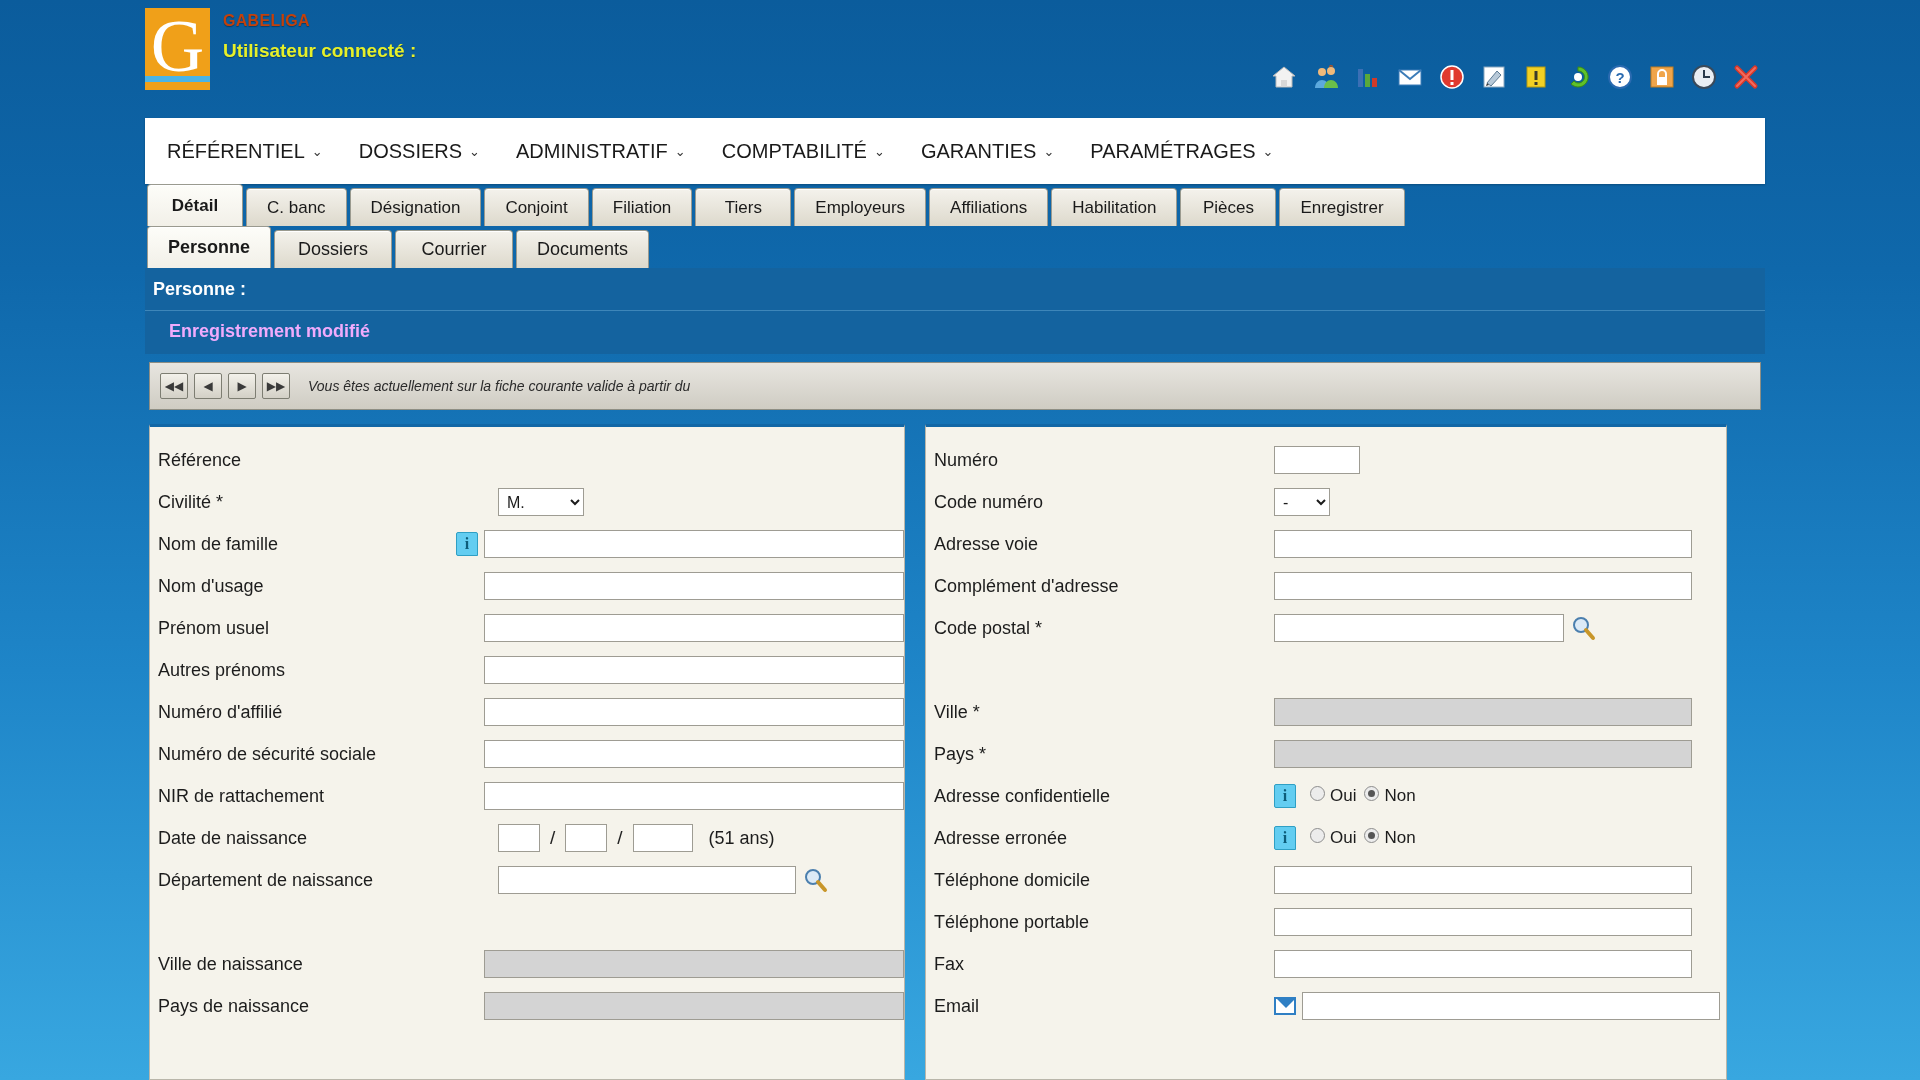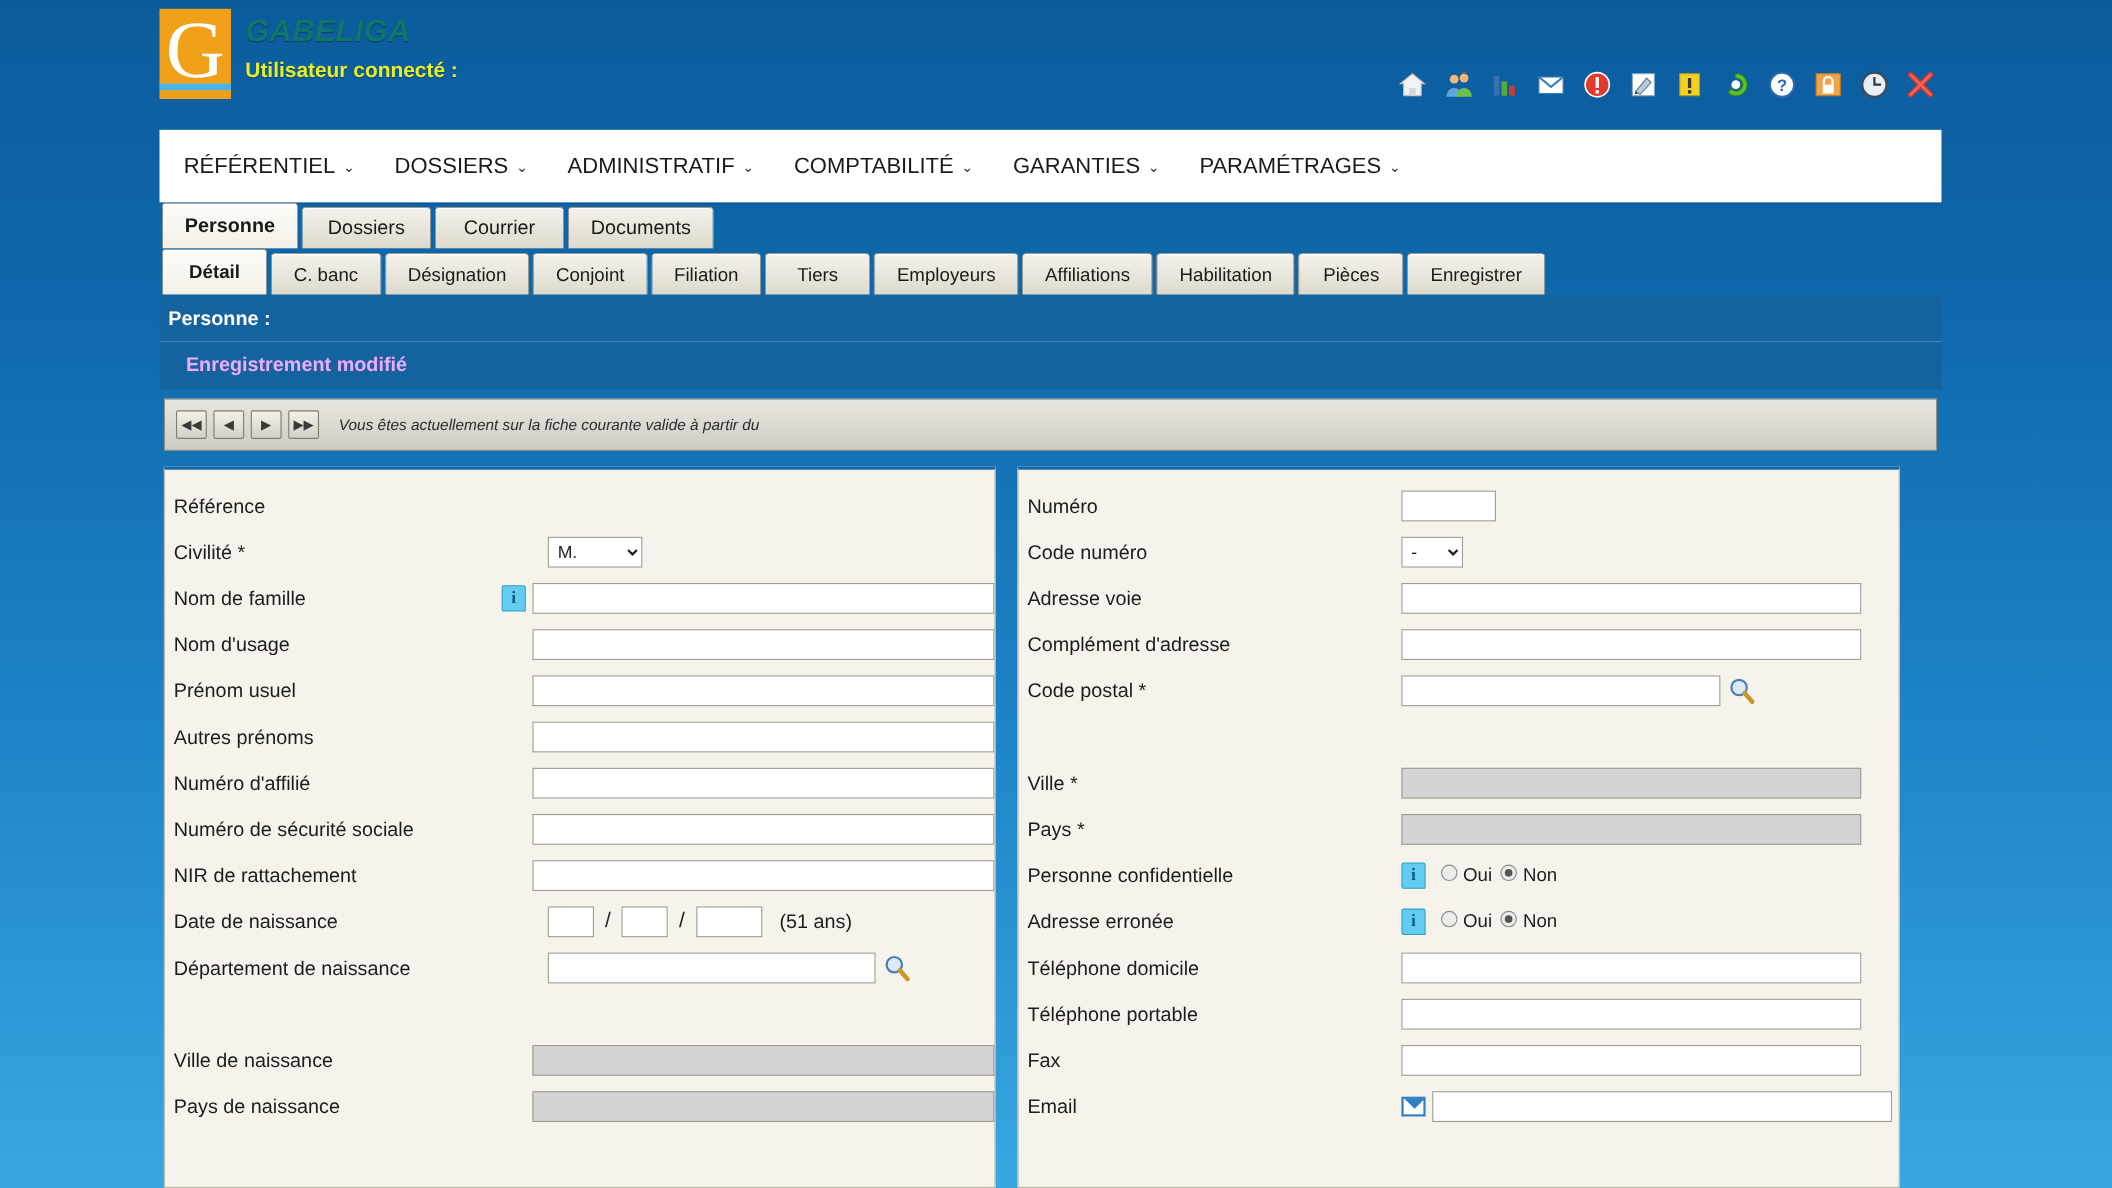--- a/index.html
+++ b/index.html
@@ -18,23 +18,22 @@
     background:#f0a019; display:flex; align-items:center; justify-content:center;
     overflow:hidden;
   }
   .logo .gmark {
     font-family:"Liberation Serif", serif; font-size:74px; color:#ffffff;
     line-height:68px; font-weight:400; margin-top:-6px;
   }
   .logo .strip { position:absolute; left:0; bottom:8px; width:100%; height:6px; background:#4bb4e6; }
   .brand { position:absolute; left:78px; top:12px; }
   .brand .name {
-    font-size:28px; font-weight:bold; color:#0f766e; letter-spacing:.3px;
+    font-size:16px; font-weight:bold; color:#c2410c; letter-spacing:.3px;
     text-shadow:0 1px 1px rgba(0,0,0,.35);
-    font-style:italic;
   }
   .brand .user {
     font-size:19px; font-weight:bold; color:#e6f02a; margin-top:10px;
     text-shadow:0 1px 1px rgba(0,0,0,.35);
   }
   .iconbar { position:absolute; right:6px; top:64px; display:flex; gap:16px; align-items:center; }
   .iconbar .ico { width:26px; height:26px; display:block; cursor:pointer; }
 
   
   .menubar {
@@ -253,39 +252,39 @@
       <span>GARANTIES</span>
       <span class="car">⌄</span>
     </div>
     <div class="menuitem">
       <span>PARAMÉTRAGES</span>
       <span class="car">⌄</span>
     </div>
   </div>
 
   <div class="tabzone">
-    <div class="tabrow primary">
-      <div class="tab active">Personne</div>
-      <div class="tab">Dossiers</div>
-      <div class="tab">Courrier</div>
-      <div class="tab">Documents</div>
-    </div>
     <div class="tabrow secondary">
       <div class="tab active">Détail</div>
       <div class="tab">C. banc</div>
       <div class="tab">Désignation</div>
       <div class="tab">Conjoint</div>
       <div class="tab">Filiation</div>
       <div class="tab">Tiers</div>
       <div class="tab">Employeurs</div>
       <div class="tab">Affiliations</div>
       <div class="tab">Habilitation</div>
       <div class="tab">Pièces</div>
       <div class="tab">Enregistrer</div>
     </div>
+    <div class="tabrow primary">
+      <div class="tab active">Personne</div>
+      <div class="tab">Dossiers</div>
+      <div class="tab">Courrier</div>
+      <div class="tab">Documents</div>
+    </div>
   </div>
 
   <div class="bluestrip">
     <span class="personne">Personne :</span>
     <span class="sep"></span>
     <span class="statusmsg">Enregistrement modifié</span>
   </div>
 
   <div class="navbar">
     <div class="navbtn">◀◀</div>
@@ -456,21 +455,21 @@
       </div>
 
       <div class="row">
         <span class="lbl">Pays *</span>
         <div class="ctl">
             <input class="txt ro w-long2" readonly="" value="" style="">
           </div>
       </div>
 
       <div class="row">
-        <span class="lbl">Personne confidentielle</span>
+        <span class="lbl">Adresse confidentielle</span>
         <div class="ctl">
           <span class="infoico">i</span>
           <div class="radiogrp">
             <span class="opt">
               <span class="rb"></span>
               <span>Oui</span>
             </span>
             <span class="opt">
               <span class="rb on"></span>
               <span>Non</span>

